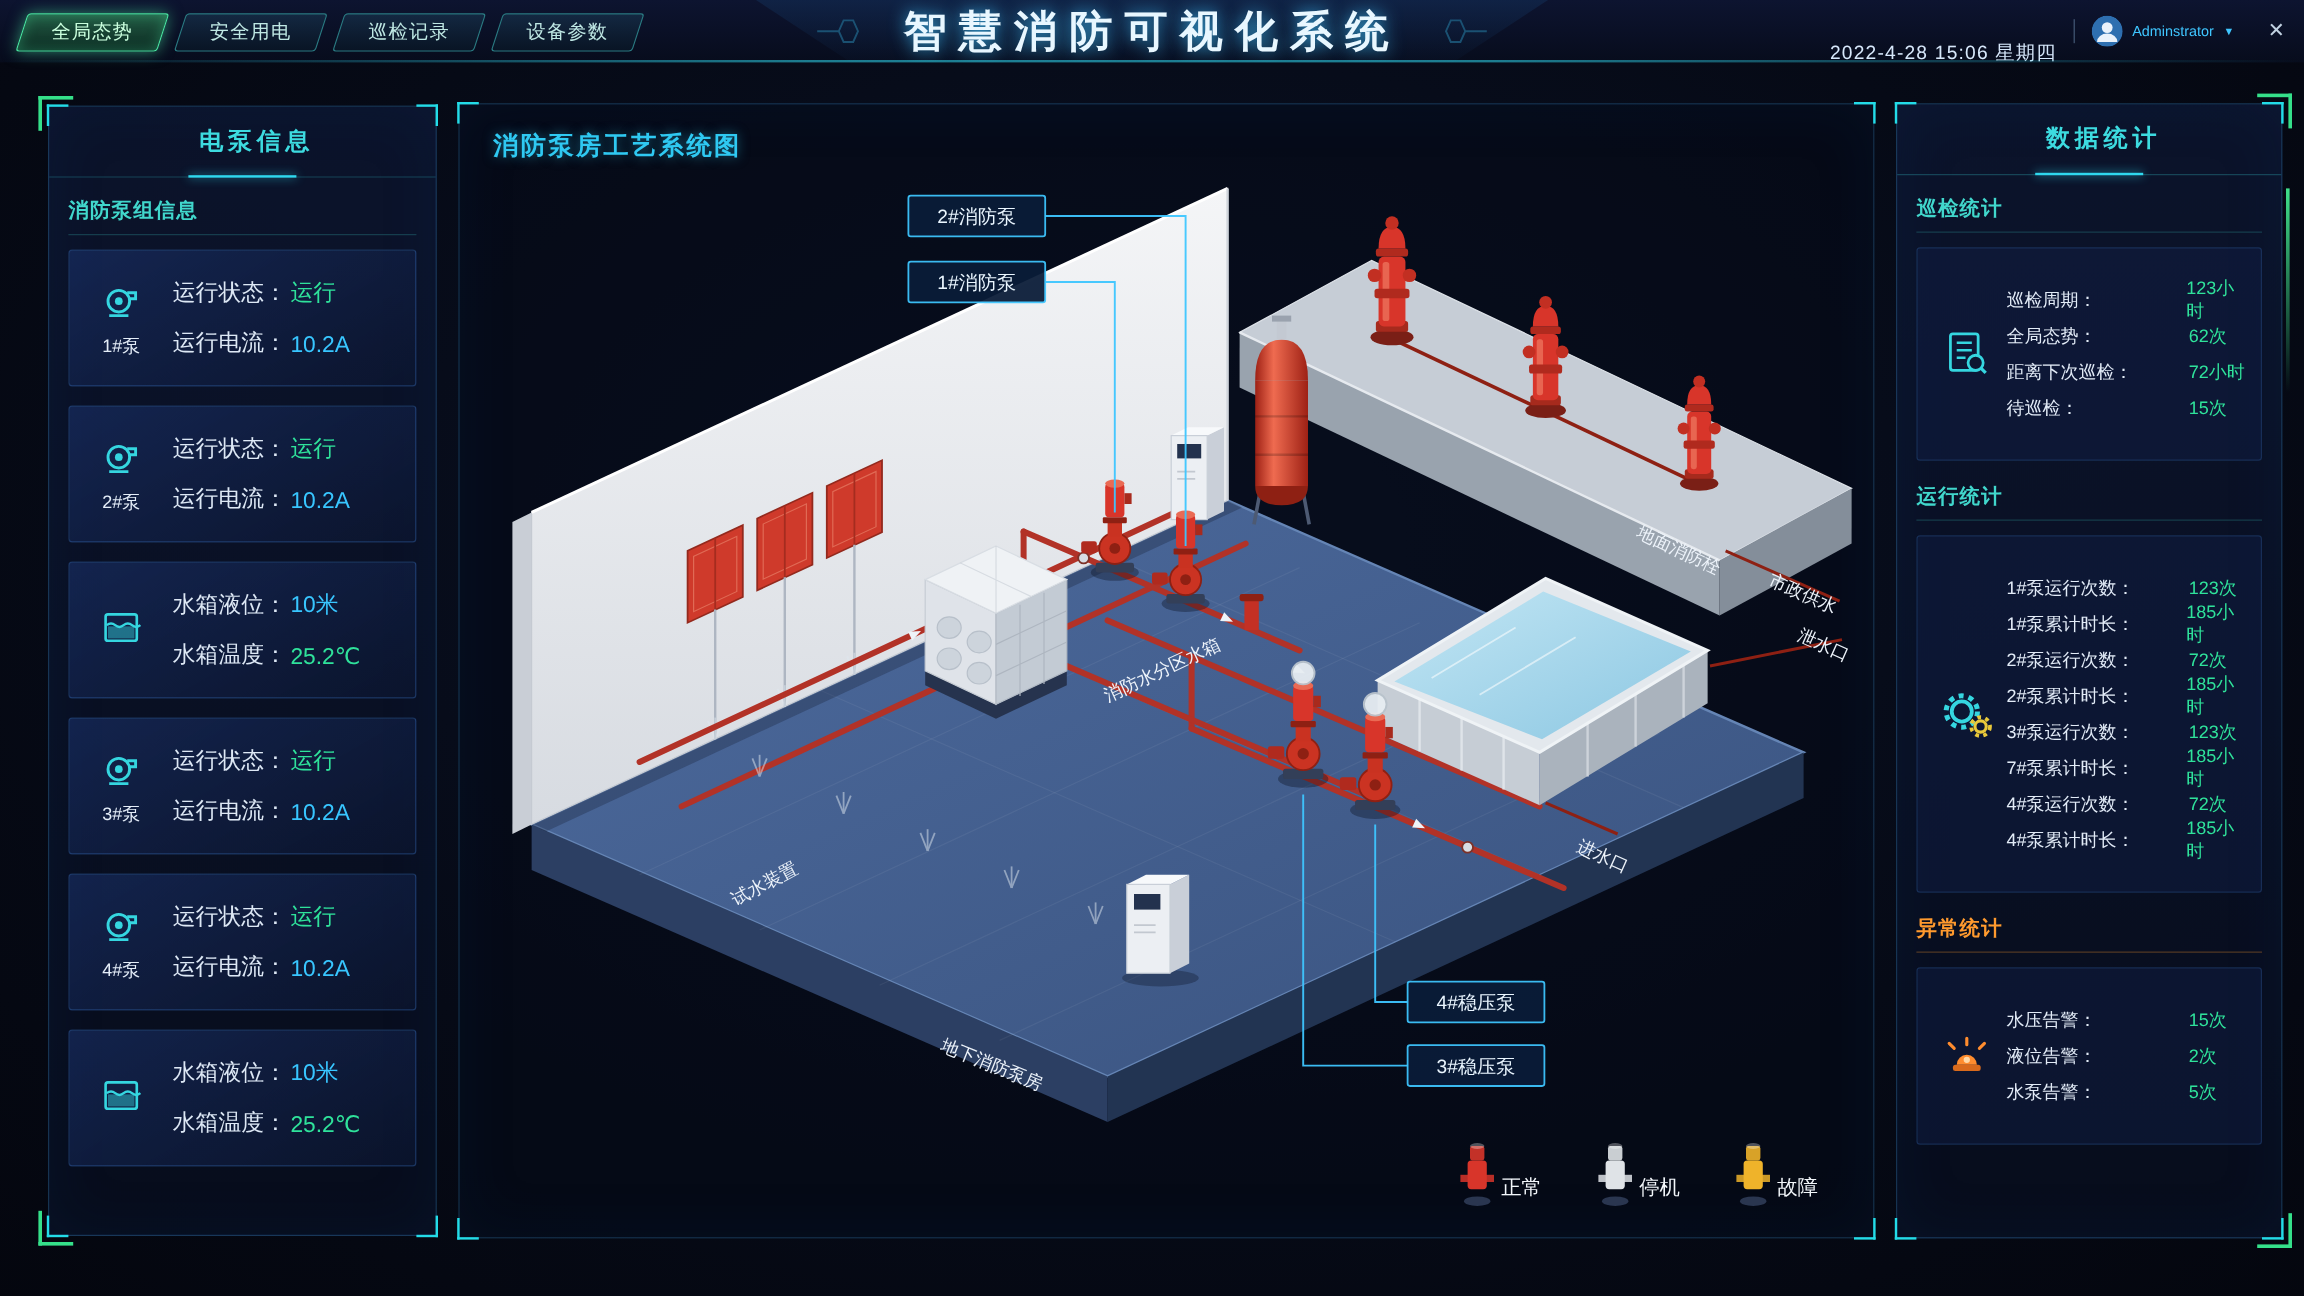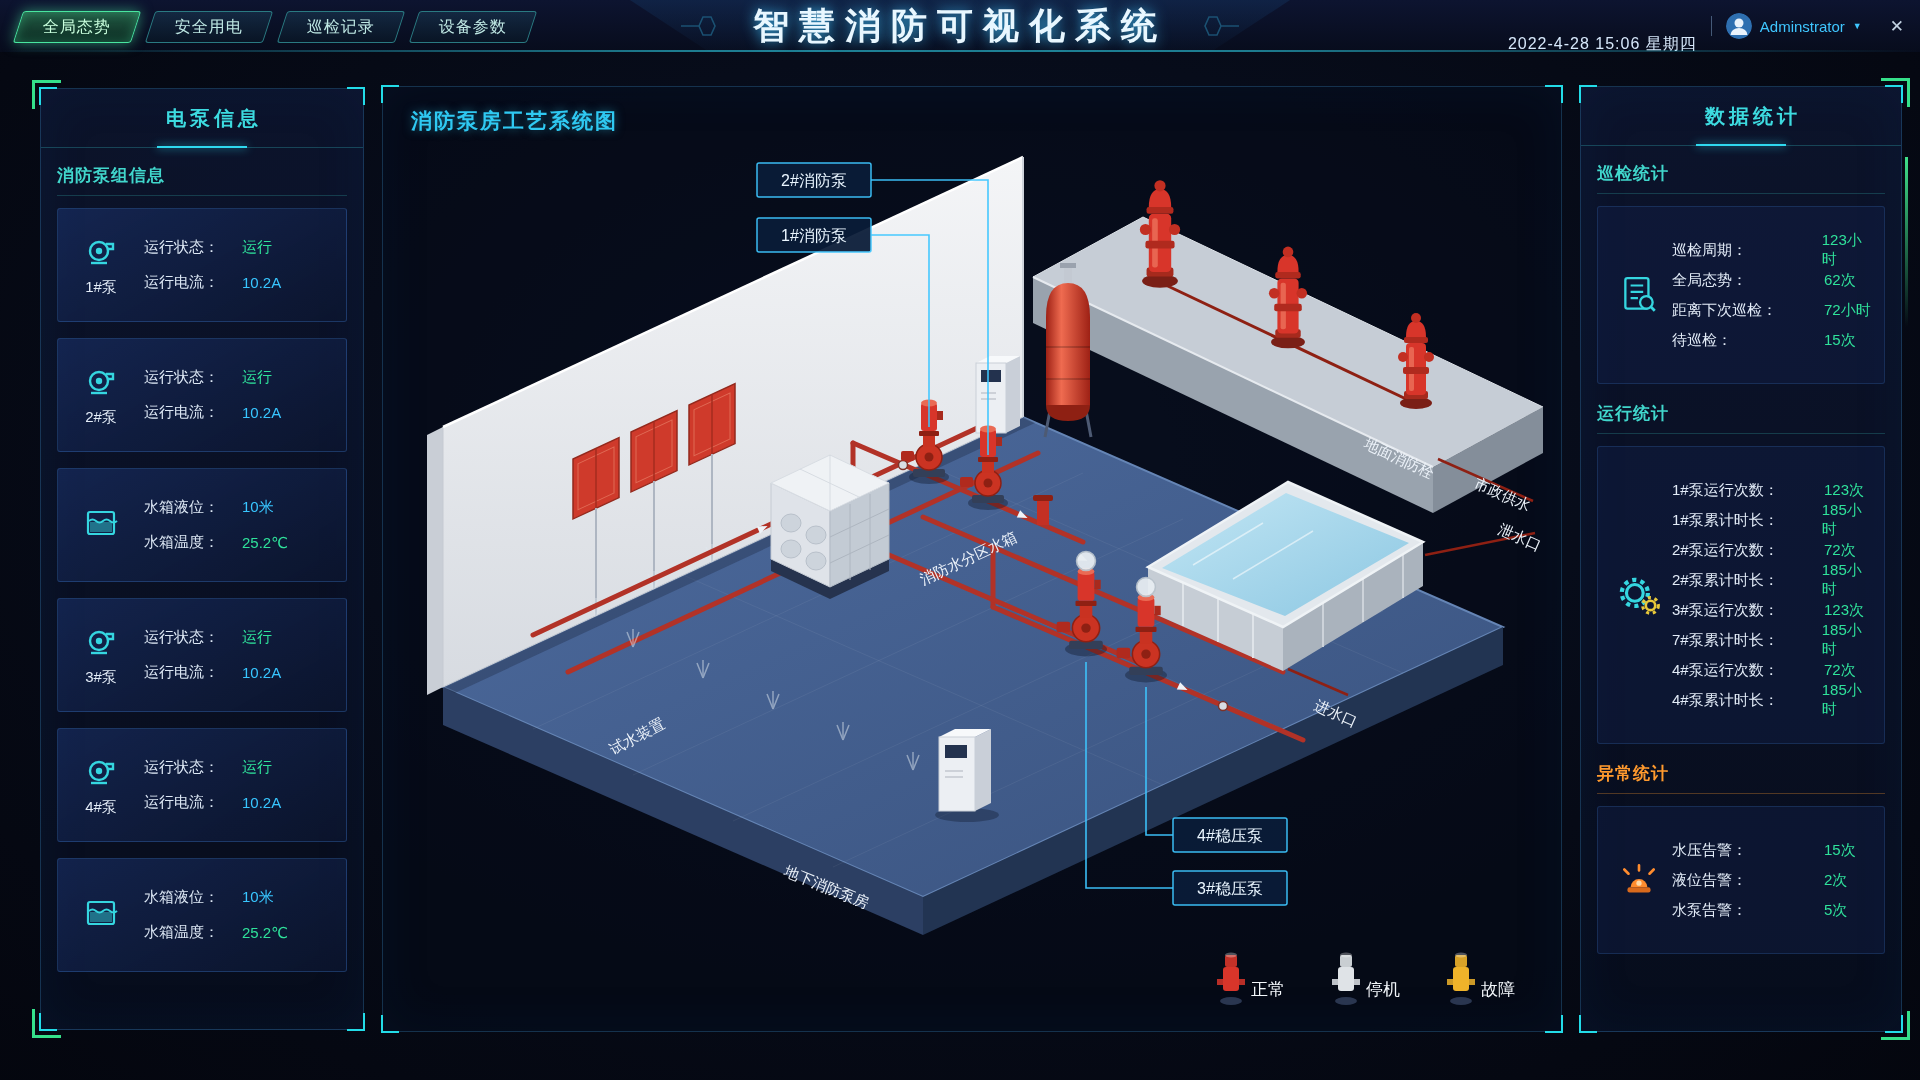--- a/index.html
+++ b/index.html
@@ -26,21 +26,21 @@
     background:linear-gradient(180deg,rgba(18,46,86,.55),rgba(10,22,44,.25));
     clip-path:polygon(0 0,100% 0,88% 100%,12% 100%);}
   .app-title{margin:0;font-size:36px;font-weight:bold;color:#e8f7ff;letter-spacing:10px;
     text-shadow:0 0 14px rgba(64,196,255,.85);}
   .hdeco{opacity:.8}
   .header-right{position:absolute;right:16px;top:0;height:52px;display:flex;align-items:center;gap:14px;}
   .datetime{font-size:16px;color:#d7e8fb;letter-spacing:1px;margin-top:36px;}
   .hdivider{width:1px;height:20px;background:rgba(140,180,220,.45);}
   .user{display:flex;align-items:center;gap:8px;cursor:pointer;}
   .avatar{width:26px;height:26px;border-radius:50%;overflow:hidden;display:inline-flex;}
-  .username{font-size:15px;color:#3fc6ff;text-align:right;}
+  .username{font-size:12px;color:#3fc6ff;text-align:right;}
   .caret{font-size:9px;color:#3fc6ff;}
   .close{margin-left:14px;font-size:17px;color:#c2d2e2;cursor:pointer;}
 
   
   .panel{position:absolute;background:linear-gradient(180deg,rgba(12,21,46,.88),rgba(7,13,29,.9));
     border:1px solid rgba(46,110,160,.4);box-shadow:inset 0 0 50px rgba(20,60,120,.12);}
   #left-panel{left:40px;top:88px;width:322px;height:940px;}
   #center-panel{left:382px;top:86px;width:1178px;height:944px;background:rgba(6,11,24,.55);}
   #right-panel{left:1580px;top:86px;width:320px;height:944px;}
   .corner{position:absolute;width:16px;height:16px;pointer-events:none;}
@@ -65,21 +65,21 @@
     letter-spacing:1px;padding-bottom:8px;border-bottom:1px solid rgba(65,215,204,.22);}
   .section-title.orange{color:#ff9a2e;border-bottom-color:rgba(255,154,46,.3);}
 
   
   .card{margin:0 16px 16px;height:112px;display:flex;align-items:center;border-radius:3px;
     background:linear-gradient(150deg,rgba(30,56,120,.5),rgba(12,22,48,.72));
     border:1px solid rgba(66,130,210,.28);}
   .card-icon-col{width:86px;display:flex;flex-direction:column;align-items:center;gap:7px;}
   .pump-name{color:#e4edf8;font-size:15px;}
   .card-rows{flex:1;display:flex;flex-direction:column;gap:16px;padding-right:8px;}
-  .crow{display:flex;font-size:15px;align-items:center;}
+  .crow{display:flex;font-size:19px;align-items:flex-end;}
   .crow .lbl{color:#dde8f5;width:98px;}
   .v-green{color:#2fe29b;} .v-blue{color:#38c6ff;} .v-orange{color:#ffa03c;} .v-red{color:#ff5348;}
 
   
   .stat-box{margin:0 16px 18px;border-radius:3px;display:flex;align-items:center;
     background:rgba(18,32,70,.45);border:1px solid rgba(66,130,210,.22);padding:28px 8px;justify-content:center;}
   .stat-icon{width:66px;display:flex;justify-content:center;flex-shrink:0;}
   .stat-rows{flex:1;}
   .srow{display:flex;align-items:center;height:30px;font-size:15px;}
   .srow .lbl{width:152px;color:#e2ebf7;}

